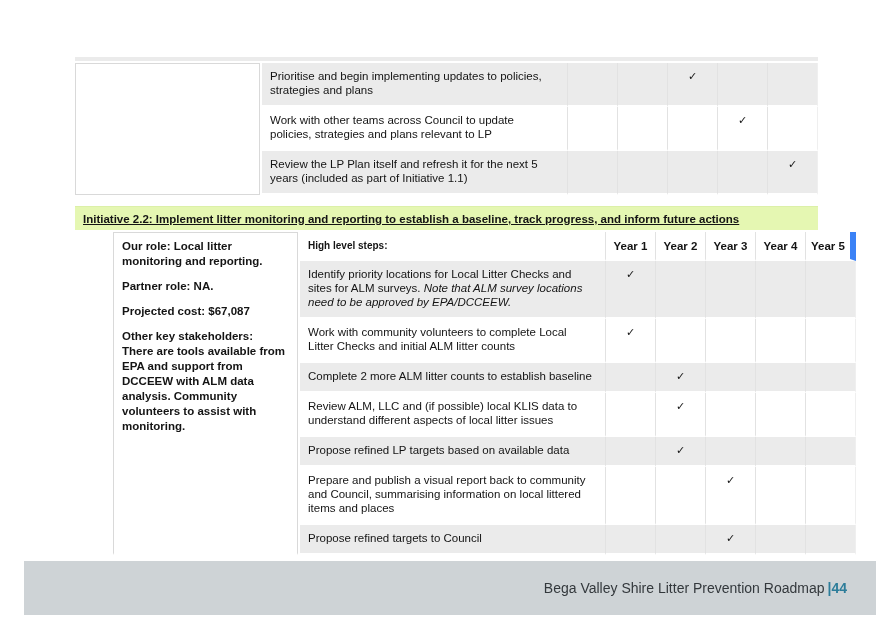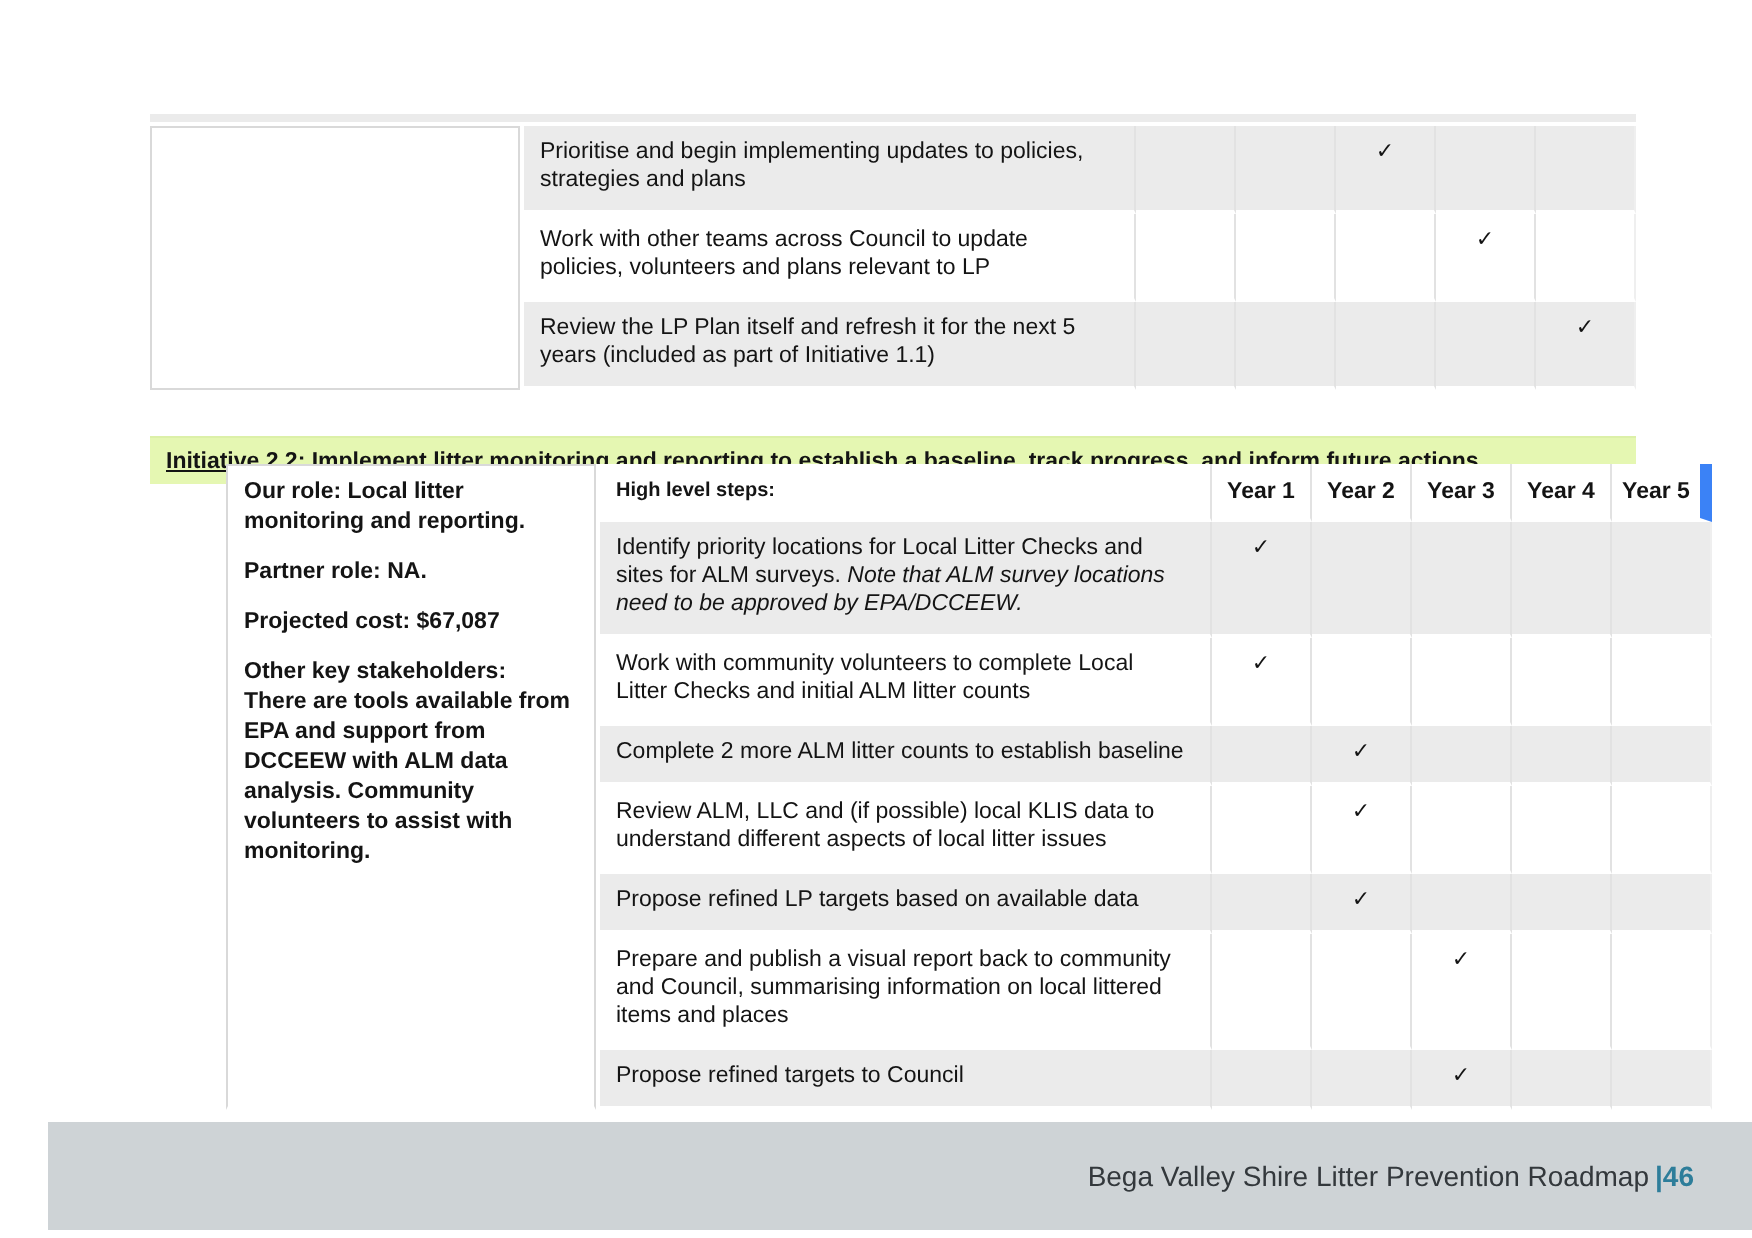--- a/index.html
+++ b/index.html
@@ -21,21 +21,21 @@
 
   td.info{background:#ffffff;border:1px solid #d9d9d9;padding:6px 10px 6px 8px;}
   td.info .blk{margin:0 0 10px 0;font-size:11.5px;line-height:15px;}
   td.info .blk b{font-weight:bold;}
 
   tr.head td{background:#ffffff;font-weight:bold;border-bottom:2px solid #ffffff;}
   td.hsteps{padding:7px 8px 6px 8px;border-left:2px solid #ffffff;border-right:1px solid #e2e2e2;font-size:10px;}
   td.hyear{text-align:center;padding-top:7px;border-right:1px solid #e2e2e2;font-size:11.5px;}
   td.hyear:last-child{border-right:6px solid #3b82f6;}
 
-  .init-header{position:absolute;left:75px;top:218px;width:743px;height:24px;box-sizing:border-box;
+  .init-header{position:absolute;left:75px;top:206px;width:743px;height:24px;box-sizing:border-box;
     display:flex;align-items:center;padding-left:8px;font-size:11.5px;font-weight:bold;
     border-top:1px solid #dcf0a8;text-decoration:underline;}
 
   .note-italic{font-style:italic;}
 
   .footer-band{position:absolute;left:0;top:561px;width:876px;height:54px;box-sizing:border-box;
     display:flex;align-items:center;justify-content:flex-end;padding-right:53px;
     font-size:14px;color:#33383c;margin-left:24px;}
   .f-page{font-weight:bold;margin-left:3px;}
 </style>
@@ -60,21 +60,21 @@
         <tr class="shade">
           <td class="info" rowspan="3"></td>
           <td class="cell step">Prioritise and begin implementing updates to policies, strategies and plans</td>
           <td class="cell year"></td>
           <td class="cell year"></td>
           <td class="cell year"><span>✓</span></td>
           <td class="cell year"></td>
           <td class="cell year"></td>
         </tr>
         <tr>
-          <td class="cell step">Work with other teams across Council to update policies, volunteers and plans relevant to LP</td>
+          <td class="cell step">Work with other teams across Council to update policies, strategies and plans relevant to LP</td>
           <td class="cell year"></td>
           <td class="cell year"></td>
           <td class="cell year"></td>
           <td class="cell year"><span>✓</span></td>
           <td class="cell year"></td>
         </tr>
         <tr class="shade">
           <td class="cell step">Review the LP Plan itself and refresh it for the next 5 years (included as part of Initiative 1.1)</td>
           <td class="cell year"></td>
           <td class="cell year"></td>
@@ -168,16 +168,16 @@
           <td class="cell year"></td>
           <td class="cell year"><span>✓</span></td>
           <td class="cell year"></td>
           <td class="cell year"></td>
         </tr>
       </tbody>
   </table>
 
   <div class="footer-band" style="background: rgb(206, 211, 214);">
     <span class="f-text">Bega Valley Shire Litter Prevention Roadmap</span>
-    <span class="f-page" style="color: rgb(45, 125, 154);">|46</span>
+    <span class="f-page" style="color: rgb(45, 125, 154);">|44</span>
   </div>
 
 </div>
 
 </body></html>

